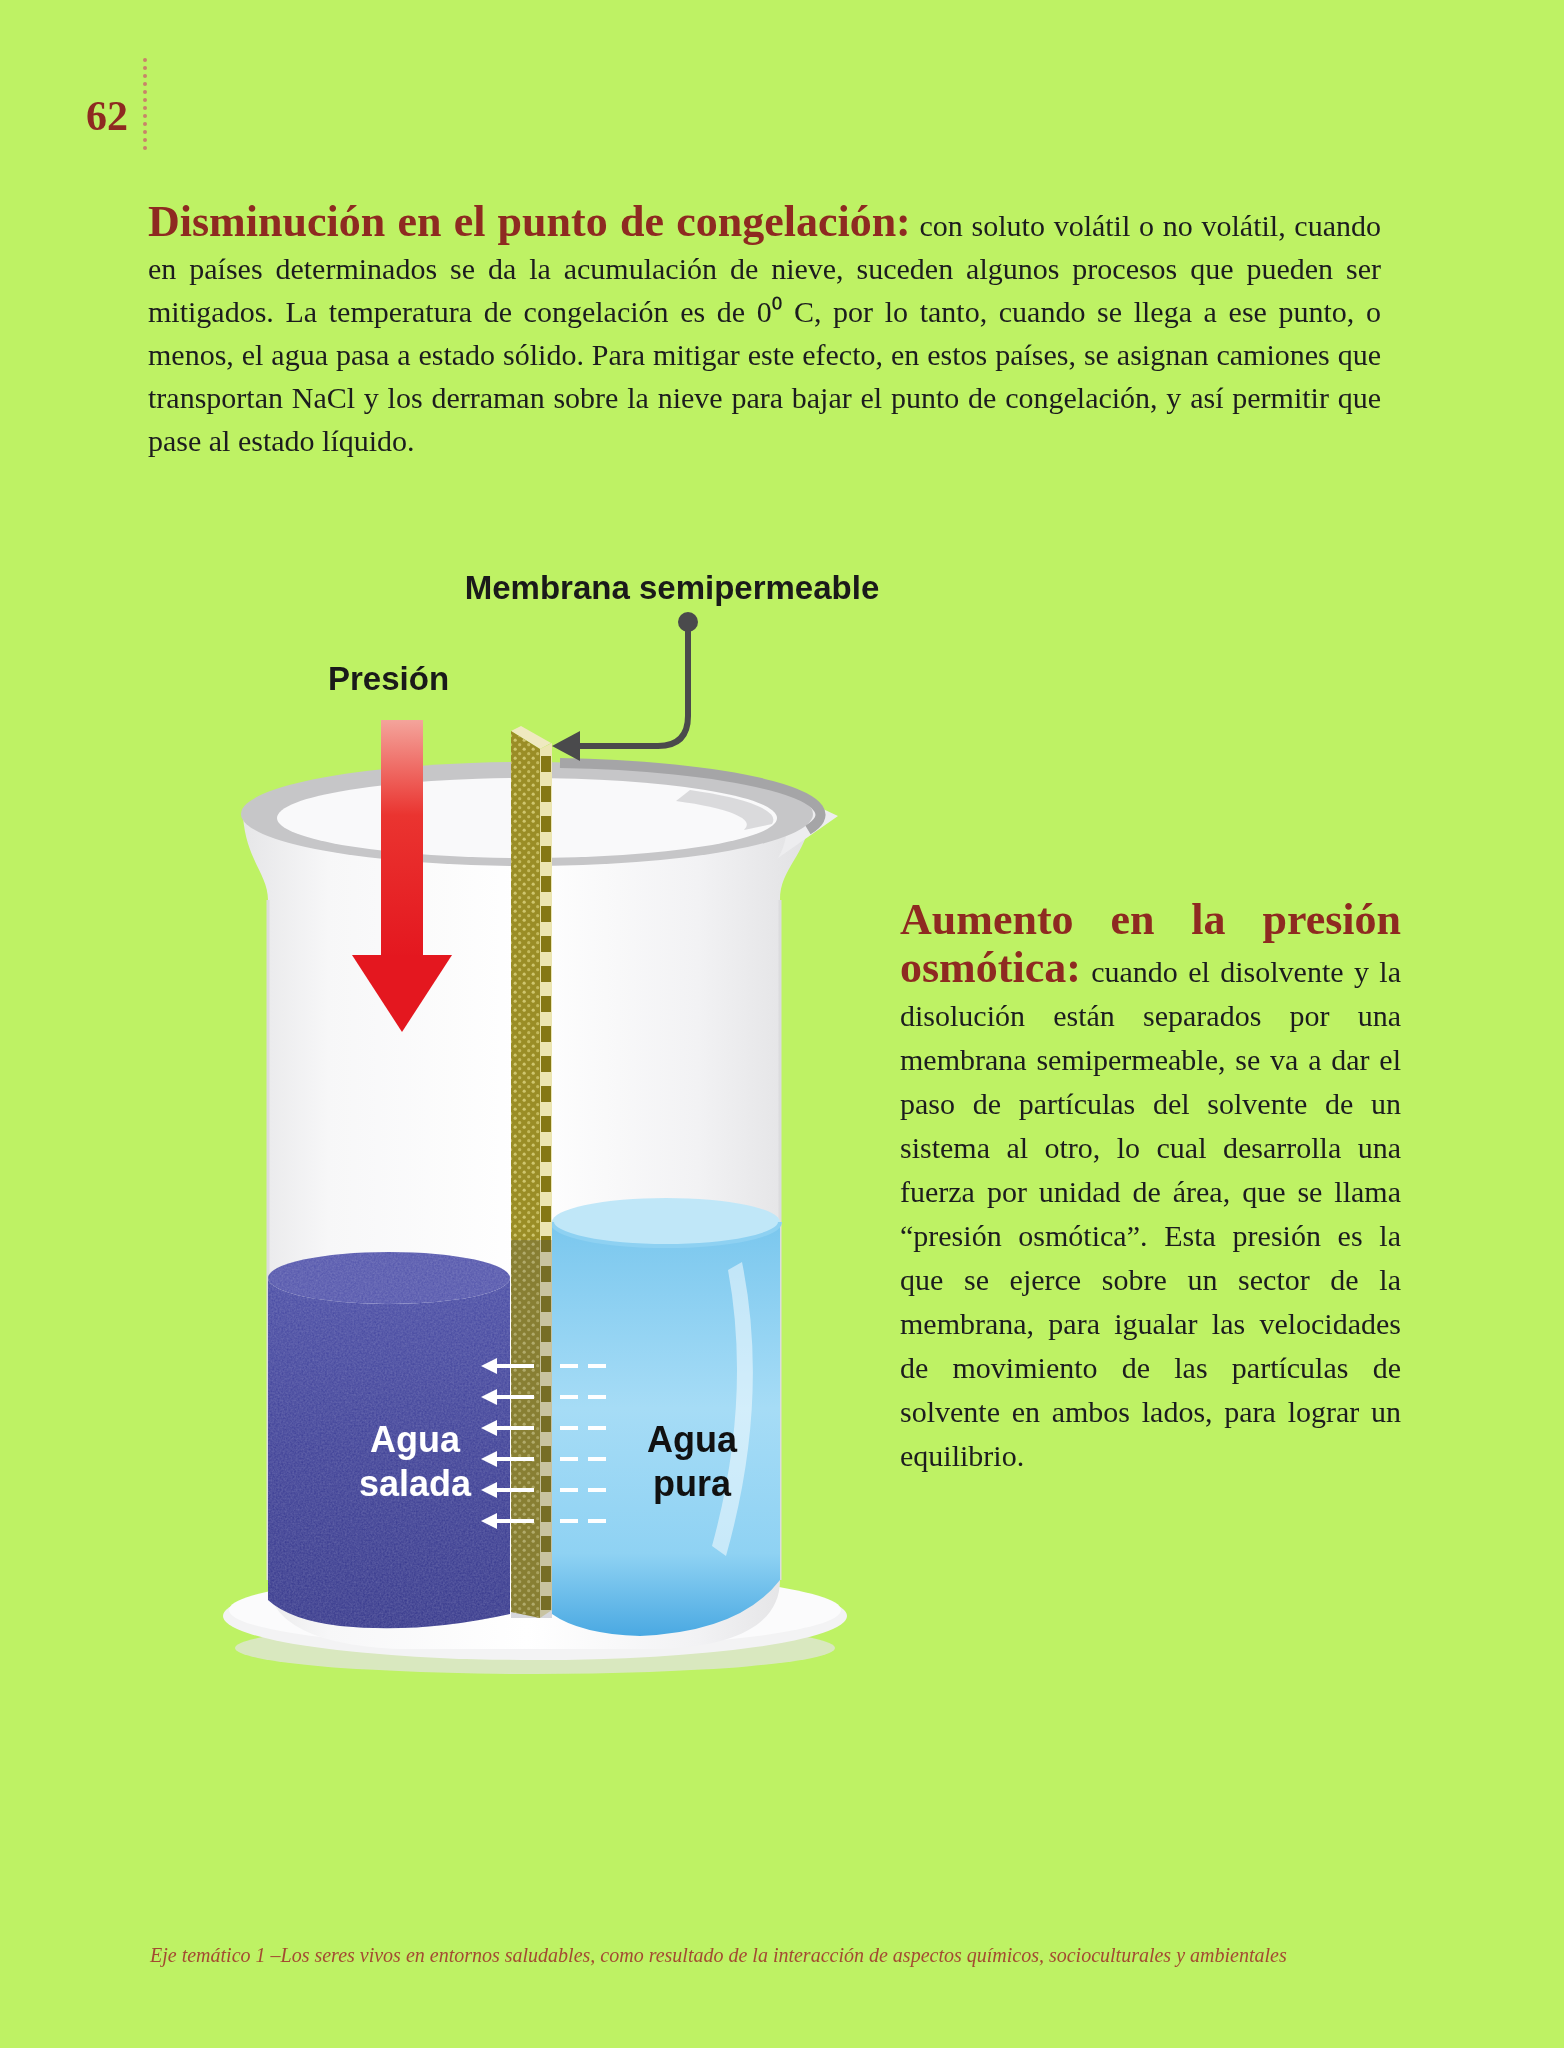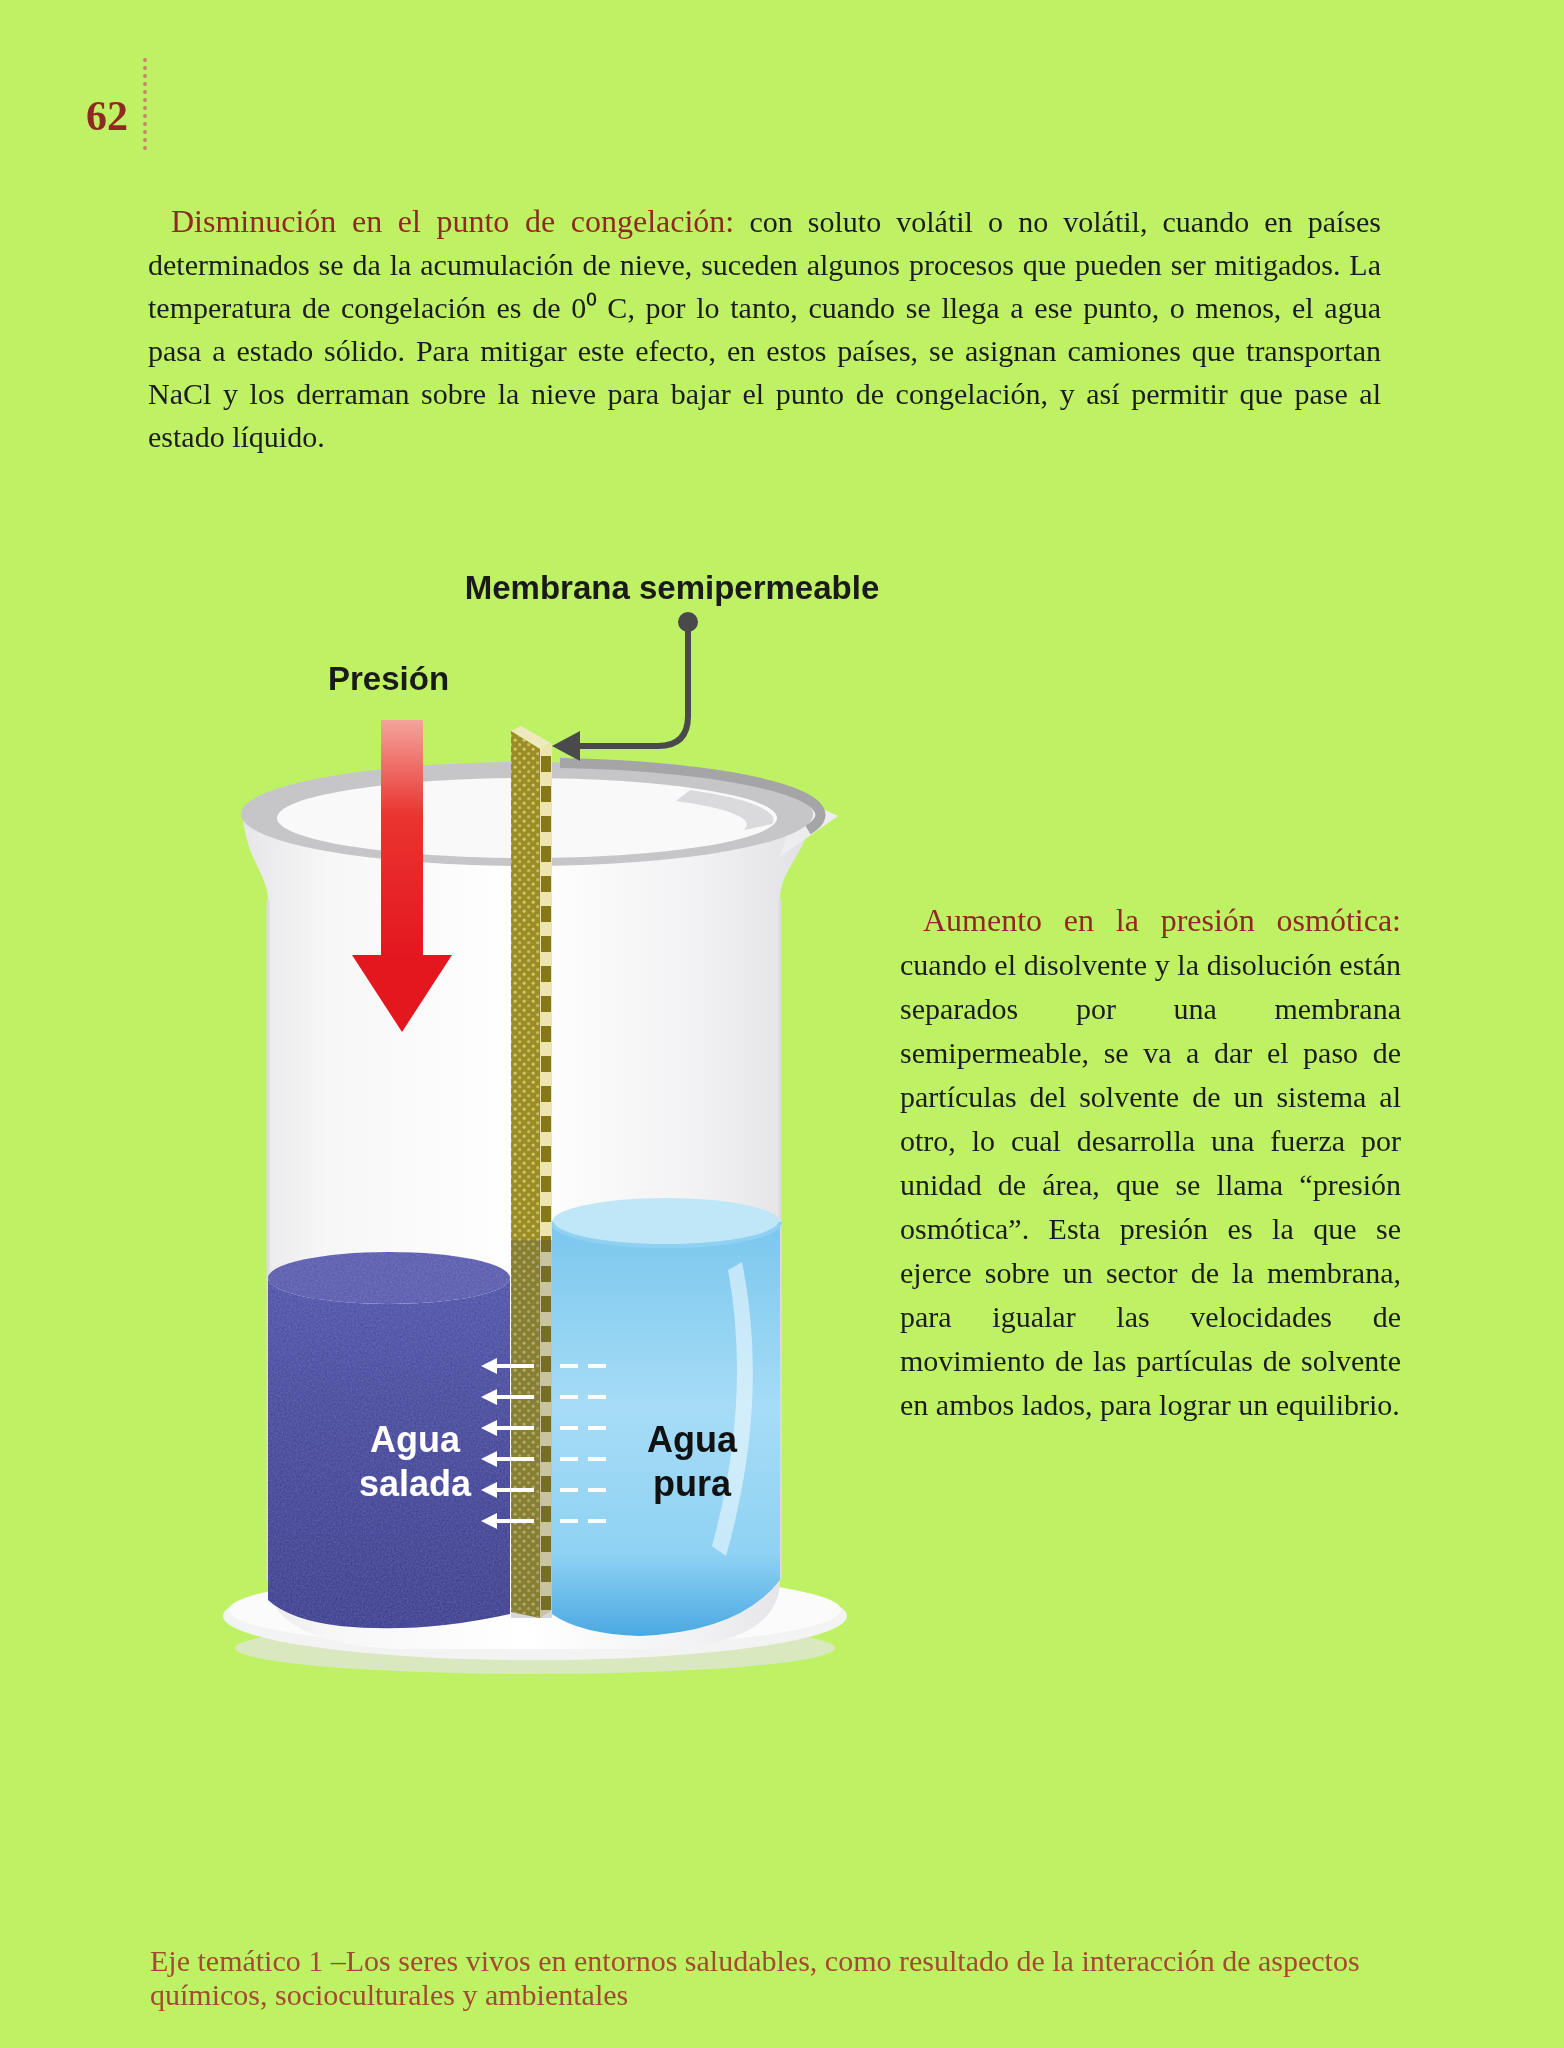--- a/index.html
+++ b/index.html
@@ -11,29 +11,29 @@
     position:absolute;left:86px;top:92px;font-size:42px;font-weight:bold;color:#8e2a21;
   }
   .dotrule{
     position:absolute;left:143px;top:58px;height:92px;width:0;
     border-left:4px dotted #c9836a;
   }
   .intro{
     position:absolute;left:148px;top:170px;width:1233px;
     font-size:30px;line-height:43px;text-align:justify;
   }
-  .lead{font-weight:normal;color:#8e2a21;font-size:32px;margin-left:23px;}
+  .lead{font-weight:bold;color:#8e2a21;font-size:44px;}
   .osmo{
     position:absolute;left:900px;top:868px;width:501px;
     font-size:30px;line-height:44px;text-align:justify;
   }
   .diagram{position:absolute;left:150px;top:545px;width:760px;height:1160px;}
   .footer{
     position:absolute;left:150px;top:1944px;width:1320px;
-    font-size:30px;color:#a34a31;
+    font-style:italic;font-size:20px;color:#a34a31;
   }
   svg text{font-family:"Liberation Sans", sans-serif;font-weight:bold;}
 </style>
 </head>
 <body>
 
 <div class="page">
 
   <div class="pagenum">62</div>
   <div class="dotrule"></div>

